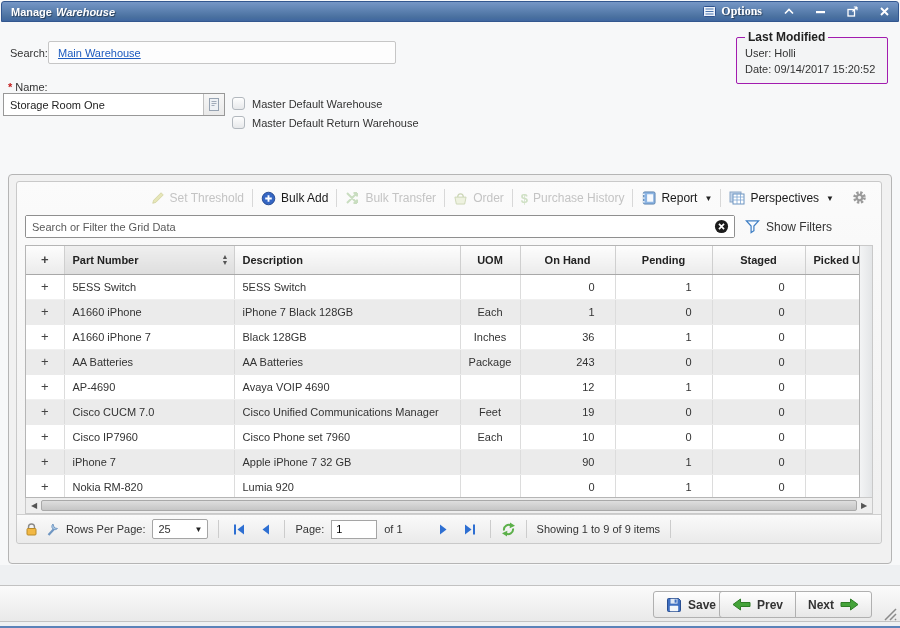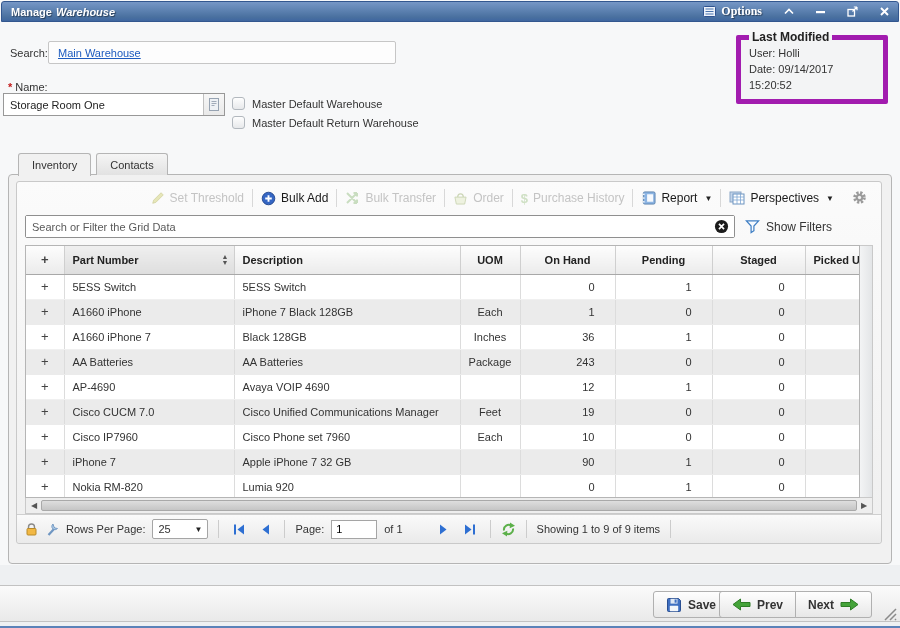--- a/index.html
+++ b/index.html
@@ -17,21 +17,21 @@
   .tb-right { margin-left:auto; display:flex; align-items:center; gap:22px;font-family:Liberation Serif, serif; }
   .options-btn { display:flex; align-items:center; gap:5px; font-weight:bold; font-size:12px; cursor:pointer; text-shadow:1px 1px 1px rgba(0,0,0,.45); }
   .winctl { display:flex; align-items:center; cursor:pointer; }
 
   
   .form-label { position:absolute; color:#333; }
   .parent-label { left:10px; top:47px; }
   .parent-box { position:absolute; left:48px; top:41px; width:348px; height:23px;
     border:1px solid #c6c6c6; border-radius:2px; background:#fdfdfd; display:flex; align-items:center; padding:0 9px; }
   .link { color:#1d5bbf; text-decoration:underline; cursor:pointer; }
-  .lastmod { position:absolute; right:12px; top:30px; width:152px; border:5px solid #a21caf;
+  .lastmod { position:absolute; right:12px; top:30px; width:152px; border:1px solid #a21caf;
     border-radius:2px; background:#f3f4f5; padding:1px 8px 6px; }
   .lastmod legend { font-weight:bold; font-size:12px; padding:0 3px; color:#222; }
   .lastmod div { line-height:16px; color:#333; }
   .name-label { position:absolute; left:8px; top:81px; }
   .req { color:#c21a1a; font-weight:bold; margin-right:3px; }
   .name-input-wrap { position:absolute; left:3px; top:93px; width:222px; height:23px;
     border:1px solid #989898; background:#fff; display:flex; align-items:stretch; }
   .name-input { flex:1; border:0; outline:none; padding:0 6px; font:inherit; color:#222; min-width:0; }
   .name-btn { width:21px; border-left:1px solid #c0c0c0; background:linear-gradient(#f7f7f7,#e9e9e9);
     display:flex; align-items:center; justify-content:center; cursor:pointer; }
@@ -190,24 +190,20 @@
 
   <label class="cb-row cb1">
     <span class="checkbox"></span>
     <span>Master Default Warehouse</span>
   </label>
   <label class="cb-row cb2">
     <span class="checkbox"></span>
     <span>Master Default Return Warehouse</span>
   </label>
 
-  <div class="tabs">
-    <div class="tab active">Inventory</div>
-    <div class="tab">Contacts</div>
-  </div>
 
   <div class="panel">
     <div class="grid-widget">
 
       <div class="toolbar">
         <div class="tb-btn disabled">
           <span style="line-height:0;"><svg width="14" height="14" viewBox="0 0 16 16">
                 <path d="M2 14 L3 10.5 L11.5 2 L14 4.5 L5.5 13 Z" fill="#e6e6b8" stroke="#d4d4a4"></path>
               </svg></span>
           <span>Set Threshold</span>

